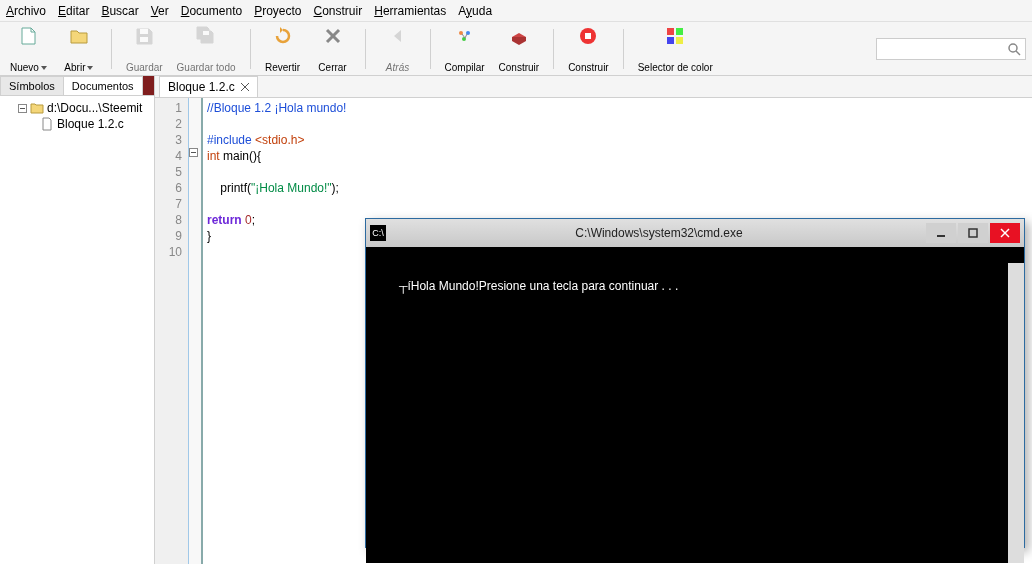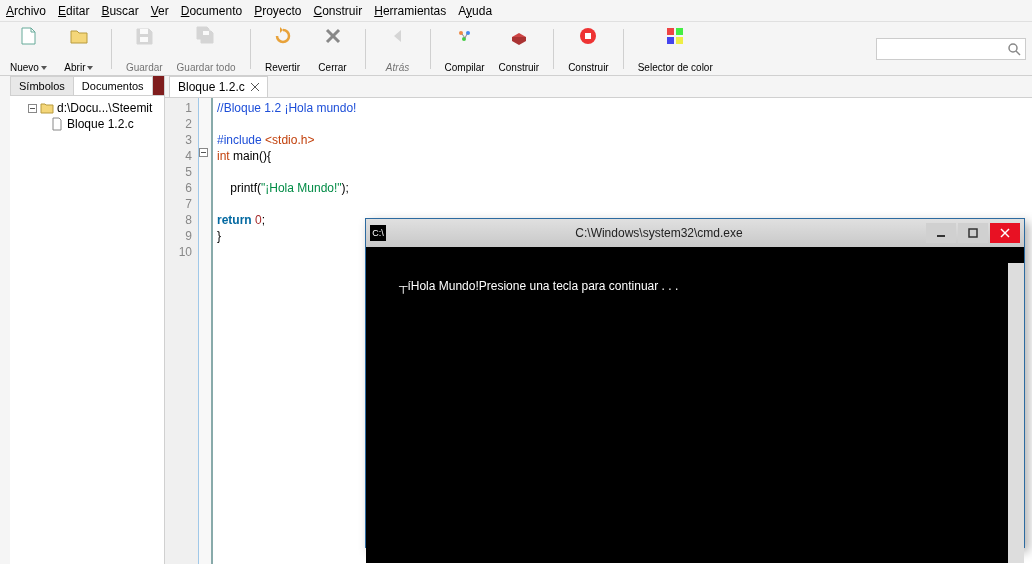--- a/index.html
+++ b/index.html
@@ -9,39 +9,39 @@
 .menubar span u { text-decoration: underline; }
 .toolbar { display: flex; padding: 4px 6px; background: #f5f5f5; border-bottom: 1px solid #d0d0d0; height: 54px; align-items: center; gap: 6px; }
 .tb-btn { display: flex; flex-direction: column; align-items: center; justify-content: center; min-width: 44px; padding: 2px 4px; height: 46px; cursor: pointer; }
 .tb-icon { width: 24px; height: 24px; display: flex; align-items: center; justify-content: center; }
 .tb-label { font-size: 10px; margin-top: 15px; white-space: nowrap; }
 .tb-sep { width: 1px; height: 40px; background: #d0d0d0; margin: 0 4px; }
 .tb-search { margin-left: auto; width: 150px; height: 22px; border: 1px solid #ccc; background: white; padding: 0 4px; display:flex; align-items:center; }
 .tb-search input { border: none; outline: none; width: 100%; font-size: 11px; }
 .tb-search-icon { margin-left:4px; }
 .content { display: flex; height: calc(100% - 76px); }
-.sidebar { width: 155px; border-right: 1px solid #d0d0d0; background: #7f1d1d; display: flex; flex-direction: column; margin-left: 10px; }
+.sidebar { width: 155px; border-right: 1px solid #d0d0d0; background: #7f1d1d; display: flex; flex-direction: column; }
 .side-tabs { display: flex; border-bottom: 1px solid #d0d0d0; }
 .side-tab { padding: 3px 8px; border: 1px solid #d0d0d0; border-bottom: none; background: #e8e8e8; margin-right: -1px; cursor: pointer; font-size:11px; }
 .side-tab.active { background: #fff; }
 .tree { padding: 4px 16px; background: white; flex: 1; font-size: 11px; }
 .tree-row { display: flex; align-items: center; gap: 3px; padding: 1px 2px; cursor: pointer; }
 .tree-row.child { padding-left: 24px; }
 .tree-icon { width: 14px; height: 14px; display:flex; align-items:center; justify-content:center; }
 .editor { flex: 1; display: flex; flex-direction: column; background: white; position: relative; }
 .ed-tabs { display: flex; background: #f5f5f5; border-bottom: 1px solid #d0d0d0; height: 22px; align-items: flex-end; padding-left: 4px; }
 .ed-tab { display: flex; align-items: center; gap: 6px; padding: 3px 8px; background: #fff; border: 1px solid #d0d0d0; border-bottom: none; font-size: 11px; }
 .ed-close { cursor: pointer; }
 .ed-body { flex: 1; display: flex; font-family: Consolas, monospace; font-size: 13px; line-height: 16px; background: white; position: relative; }
 .gutter { width: 34px; text-align: right; padding: 2px 6px 0 0; color: #888; background: #f0f0f0; border-right: 1px solid #a0c8e8; }
 .fold { width: 14px; background: #f8f8f8; border-right: 2px solid #8aa; padding-top: 2px; }
 .fold-mark { font-size: 10px; text-align: center; color: #666; height: 16px; line-height: 16px; }
 .code { padding: 2px 4px 0 4px; white-space: pre; }
 .c-brown { color: #1d4ed8; font-weight: normal; }
-.c-keyword { color: #0369a1; font-weight: bold; }
+.c-keyword { color: #6d28d9; font-weight: bold; }
 .c-type { color: #c2410c; }
 .c-string { color: #008b45; }
 .c-num { color: #a52a2a; }
 .console { position: absolute; left: 365px; top: 218px; width: 660px; height: 330px; border: 1px solid #2c6aa0; background: #000; box-shadow: 4px 4px 10px rgba(0,0,0,0.3); }
 .console-title { height: 28px; background: linear-gradient(#e0e0e0,#c8c8c8); display: flex; align-items: center; padding: 0 4px; }
 .console-icon { width: 16px; height: 16px; background: #000; display:flex; align-items:center; justify-content:center; color:#fff; font-size:9px; margin-right: 8px; }
 .console-title-text { flex: 1; text-align: center; font-size: 12px; color: #222; }
 .win-btns { display: flex; }
 .win-btn { width: 30px; height: 20px; display: flex; align-items: center; justify-content: center; cursor: pointer; margin-left: 2px; }
 .win-btn.min, .win-btn.max { background: #d0d0d0; }

